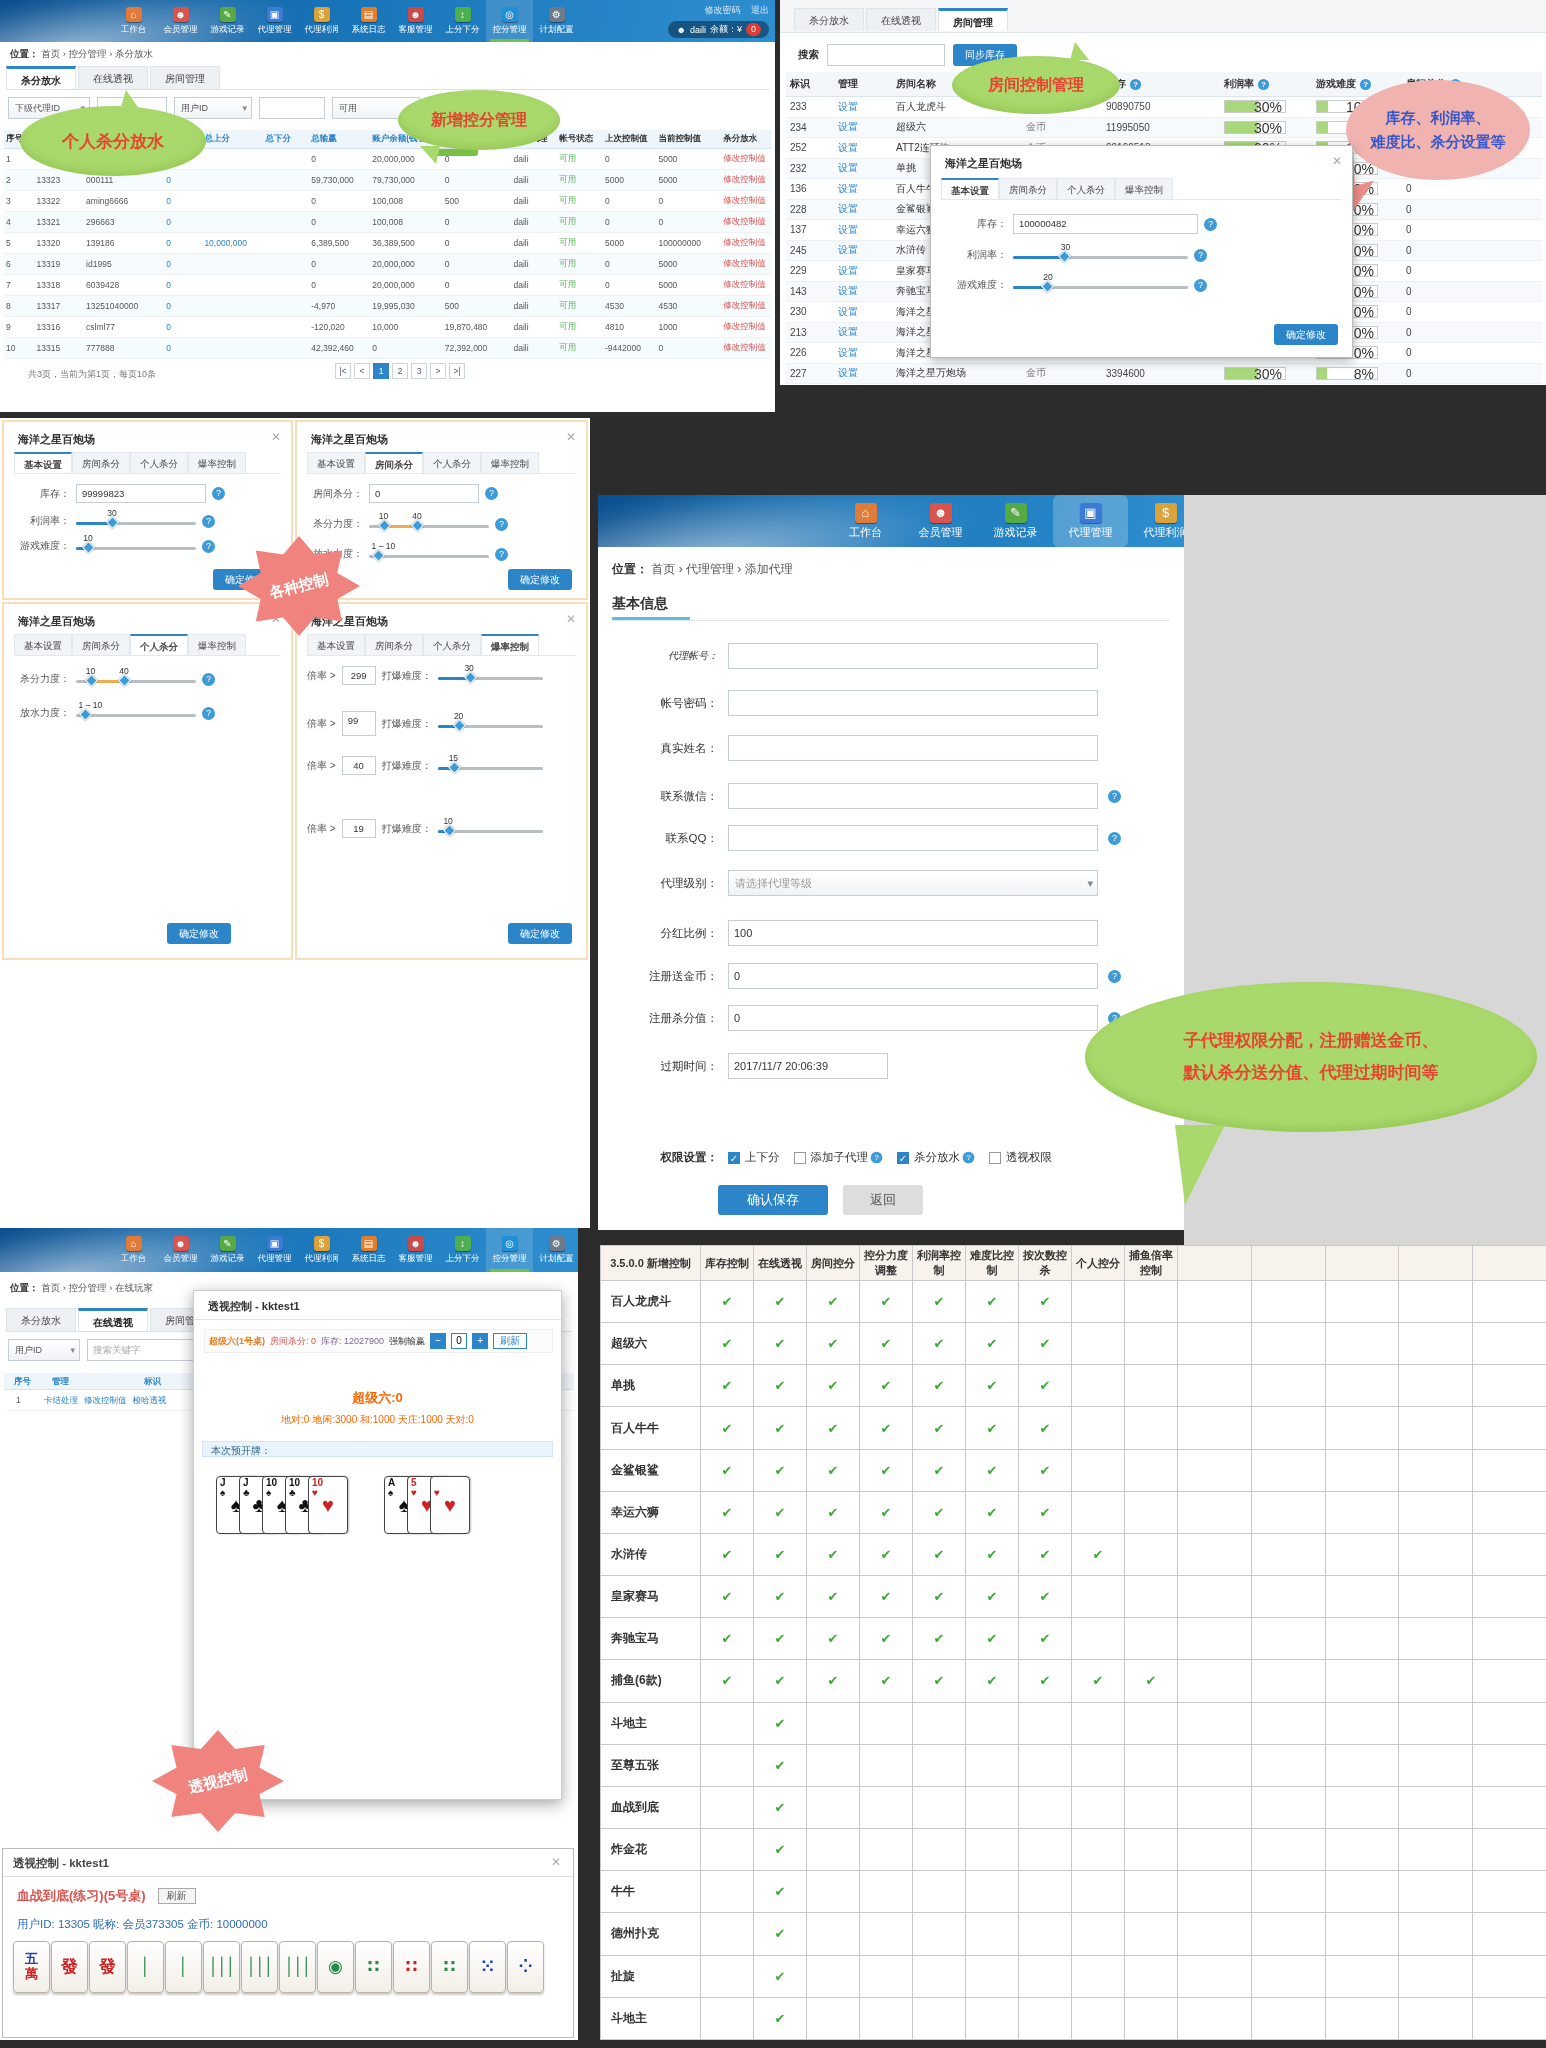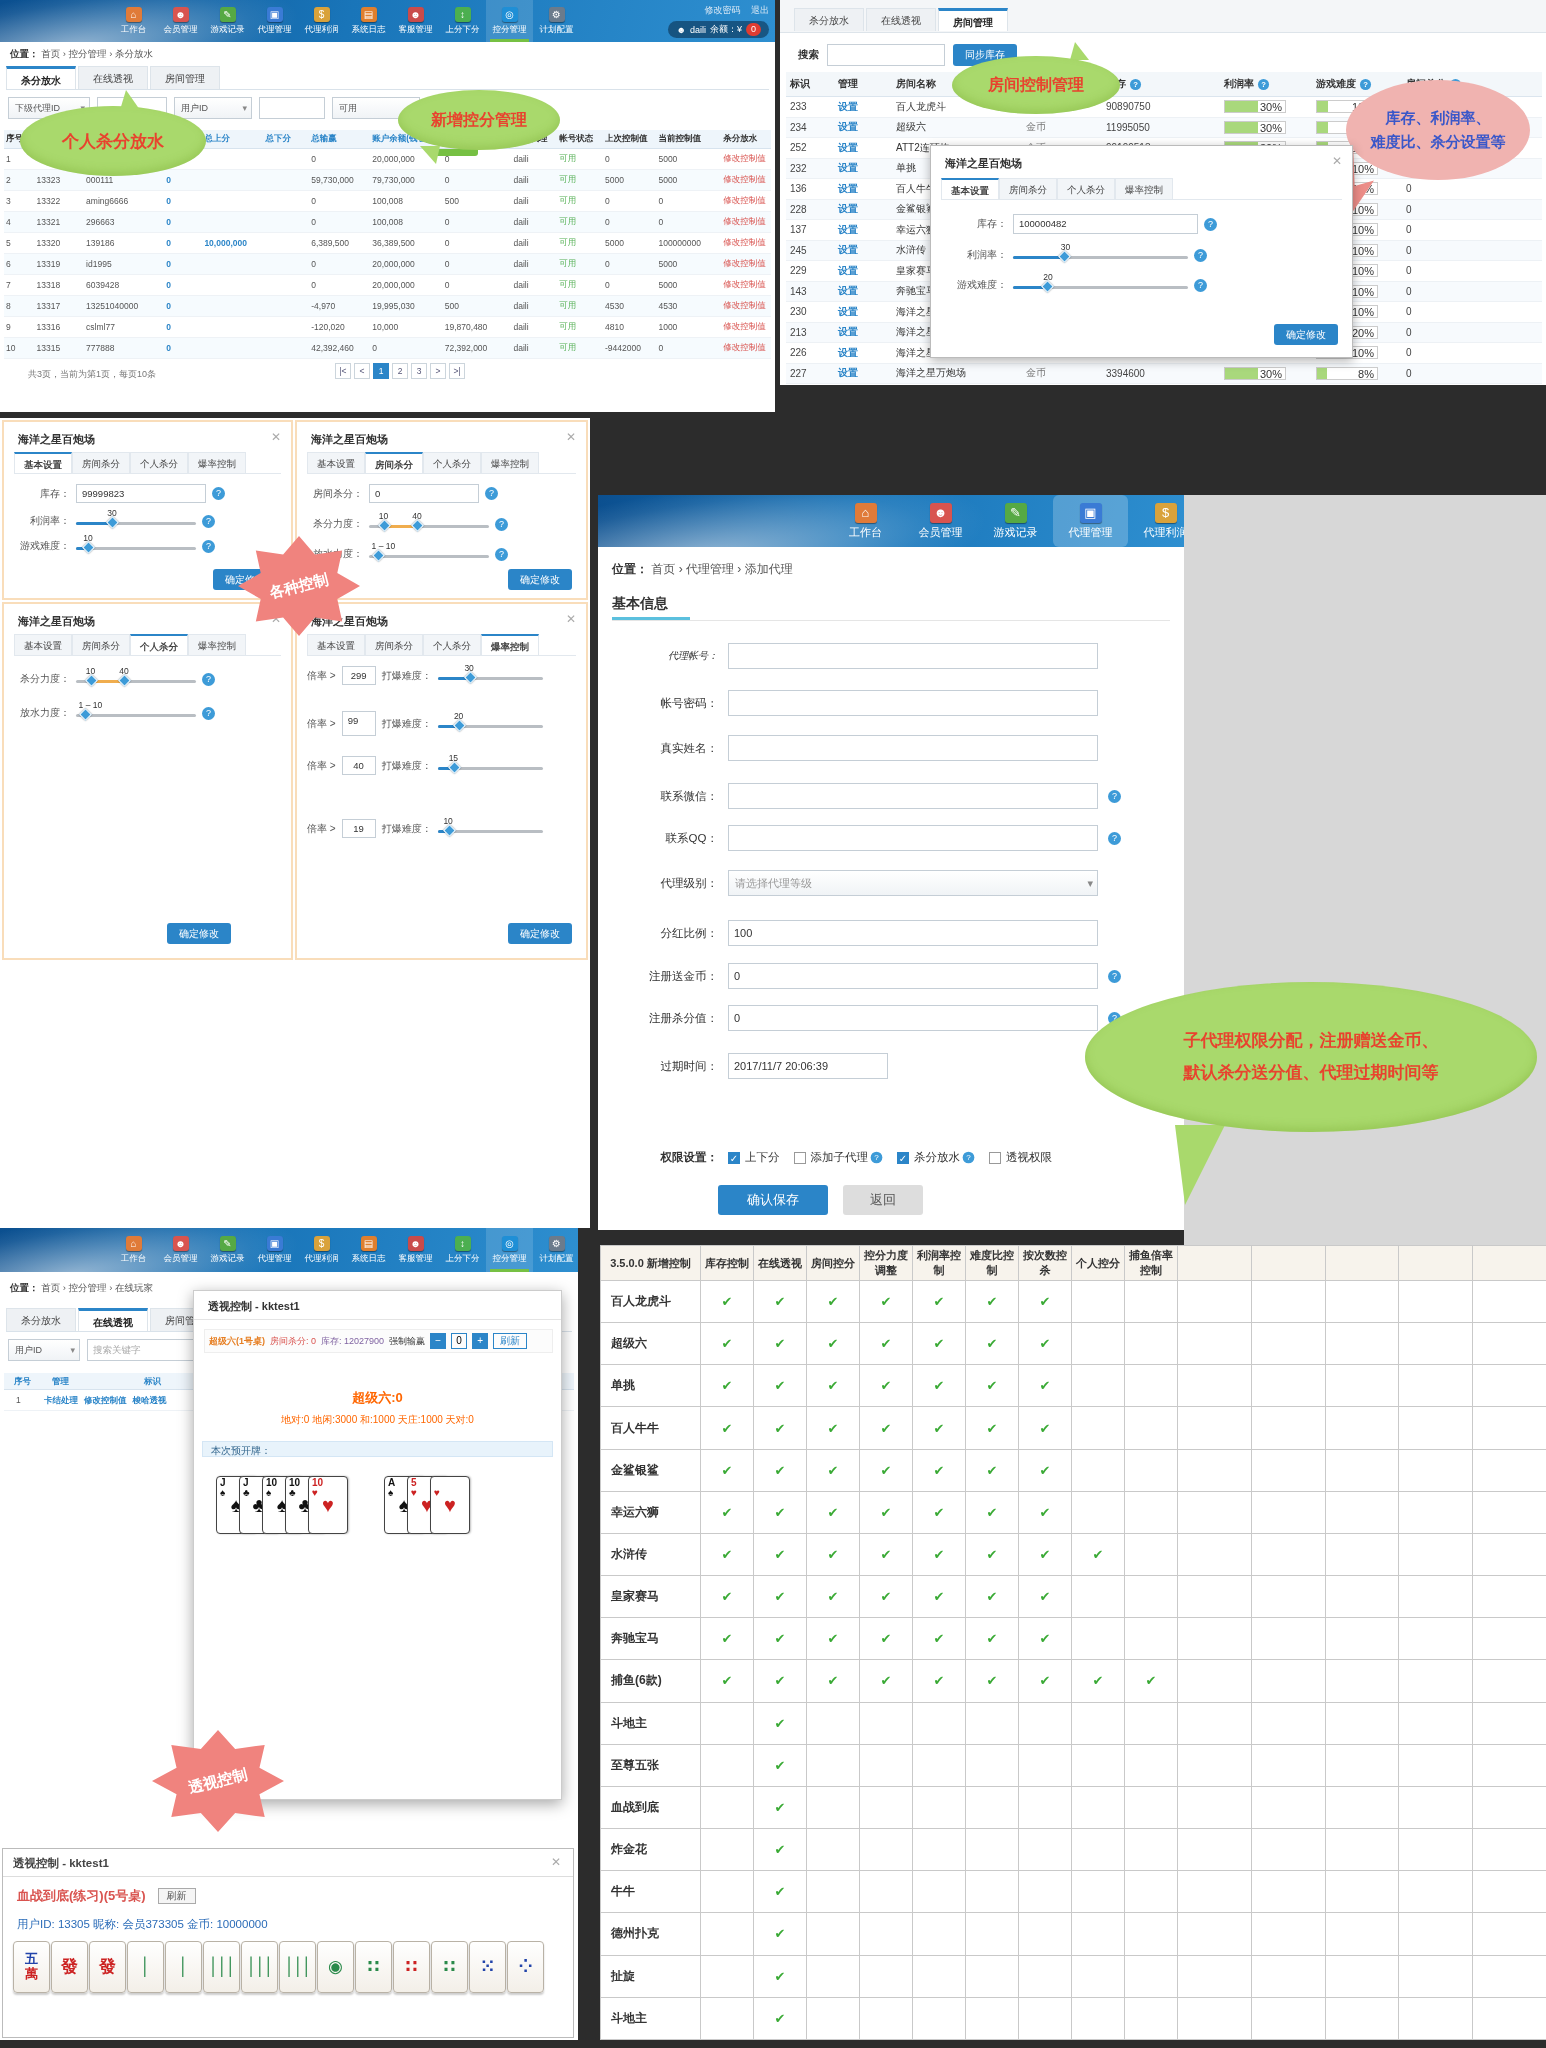--- a/index.html
+++ b/index.html
@@ -37,21 +37,21 @@
   .inp{border:1px solid #c5ced6;background:#fff;height:22px;line-height:20px;font-size:9.5px;color:#333;padding:0 5px;}
   .ph{color:#aaa;}
   .btn{display:inline-block;background:#2b85c8;color:#fff;text-align:center;cursor:pointer;border-radius:3px;}
   .help{display:inline-block;width:13px;height:13px;border-radius:50%;background:#3d9bd8;color:#fff;font-size:9px;line-height:13px;text-align:center;flex:none;}
   table{border-collapse:collapse;table-layout:fixed;}
   
   .gtable{width:100%;font-size:8.5px;color:#555;}
   .gtable th{background:#eef5fb;border-bottom:1px solid #d7e3ee;font-weight:bold;padding:3px 2px;white-space:nowrap;overflow:hidden;text-align:left;}
   .gtable td{border-bottom:1px solid #eef2f6;padding:0 2px;height:21px;white-space:nowrap;overflow:hidden;}
   .gtable tr:nth-child(even) td{background:#f6fbfe;}
-  .blue{color:#2b85c8;font-weight:bold;} .grn{color:#54b054;} .redlink{color:#d9534f;cursor:pointer;} .dark{color:#333;}
+  .blue{color:#2b85c8;} .grn{color:#54b054;} .redlink{color:#d9534f;cursor:pointer;} .dark{color:#333;}
   
   .bubble{position:absolute;background:#a9d96c;border-radius:50%;display:flex;align-items:center;justify-content:center;text-align:center;color:#e8432e;font-weight:bold;z-index:30;box-shadow:inset 0 -4px 8px rgba(120,170,50,.35);}
   .tail{position:absolute;width:0;height:0;z-index:29;}
   .cloud{position:absolute;background:#f0b3b0;border-radius:50%;display:flex;flex-direction:column;align-items:center;justify-content:center;color:#3a57c9;font-weight:bold;font-size:15px;z-index:32;line-height:1.6;}
   .bolt{position:absolute;background:#ec8d88;clip-path:polygon(55% 0%,0% 58%,38% 54%,12% 100%,100% 34%,58% 40%);z-index:31;}
   .burst{position:absolute;background:#f0837e;clip-path:polygon(50% 0%,63% 18.6%,85.4% 14.6%,81.4% 37%,100% 50%,81.4% 63%,85.4% 85.4%,63% 81.4%,50% 100%,37% 81.4%,14.6% 85.4%,18.6% 63%,0% 50%,18.6% 37%,14.6% 14.6%,37% 18.6%);display:flex;align-items:center;justify-content:center;z-index:35;}
   .burst span{color:#fff;font-weight:bold;font-size:15px;transform:rotate(-14deg);}
   
   .card{position:absolute;background:#fff;border:2px solid #f9ddba;}
   .dtitle{position:absolute;left:14px;top:10px;font-size:11px;font-weight:bold;color:#333;}
@@ -83,21 +83,21 @@
   .brt th{background:#f7f3ec;font-size:11px;color:#333;padding:2px;}
   .brt td{font-size:12px;}
   .brt td.nm{font-weight:bold;color:#333;padding-left:10px;text-align:left;}
   .brt td.ck{text-align:center;color:#3aaa35;font-weight:bold;font-size:13px;}
   .brtitle{color:#e53935;font-size:11.5px;font-weight:bold;}
   
   .trt{width:100%;font-size:10px;color:#444;}
   .trt th{background:#f3f7fa;border-bottom:1px solid #dbe5ee;font-weight:bold;color:#333;padding:5px 4px;text-align:left;white-space:nowrap;}
   .trt td{border-bottom:1px solid #edf1f5;height:20.5px;padding:0 4px;white-space:nowrap;overflow:hidden;}
   .trt tr:nth-child(even) td{background:#f7fafd;}
-  .pbar{position:relative;width:62px;height:13px;border:1px solid #ccc;background:#fff;font-size:11px;}
+  .pbar{position:relative;width:62px;height:13px;border:1px solid #ccc;background:#fff;font-size:14px;}
   .pbar i{position:absolute;left:0;top:0;bottom:0;background:#a9d87c;}
   .pbar span{position:absolute;right:3px;top:0;line-height:12px;color:#333;}
   .cb{display:inline-block;width:12px;height:12px;border:1px solid #999;background:#fff;vertical-align:-2px;margin-right:3px;text-align:center;line-height:11px;font-size:10px;}
   .cb.on{background:#2b85c8;border-color:#2b85c8;color:#fff;}
   .mini{display:inline-block;height:16px;min-width:16px;line-height:14px;font-size:10px;text-align:center;border:1px solid #2b85c8;}
 </style>
 </head>
 <body>
 
 <div id="root">

